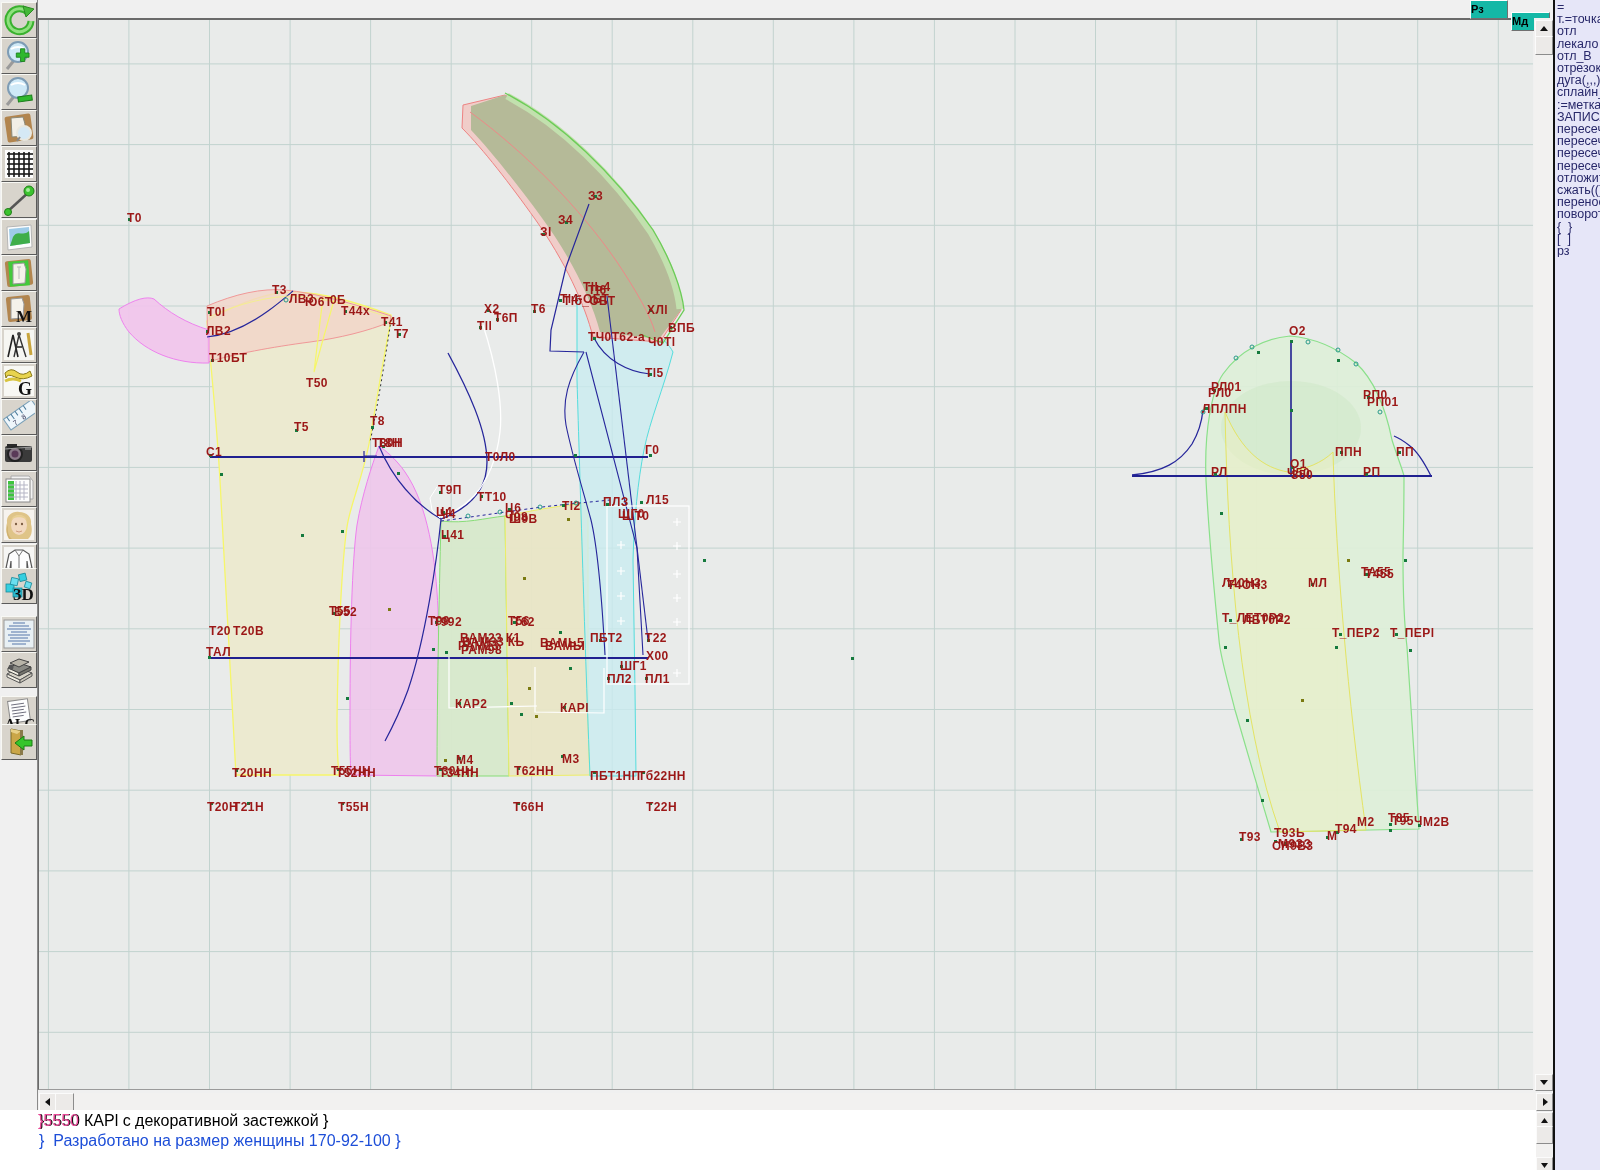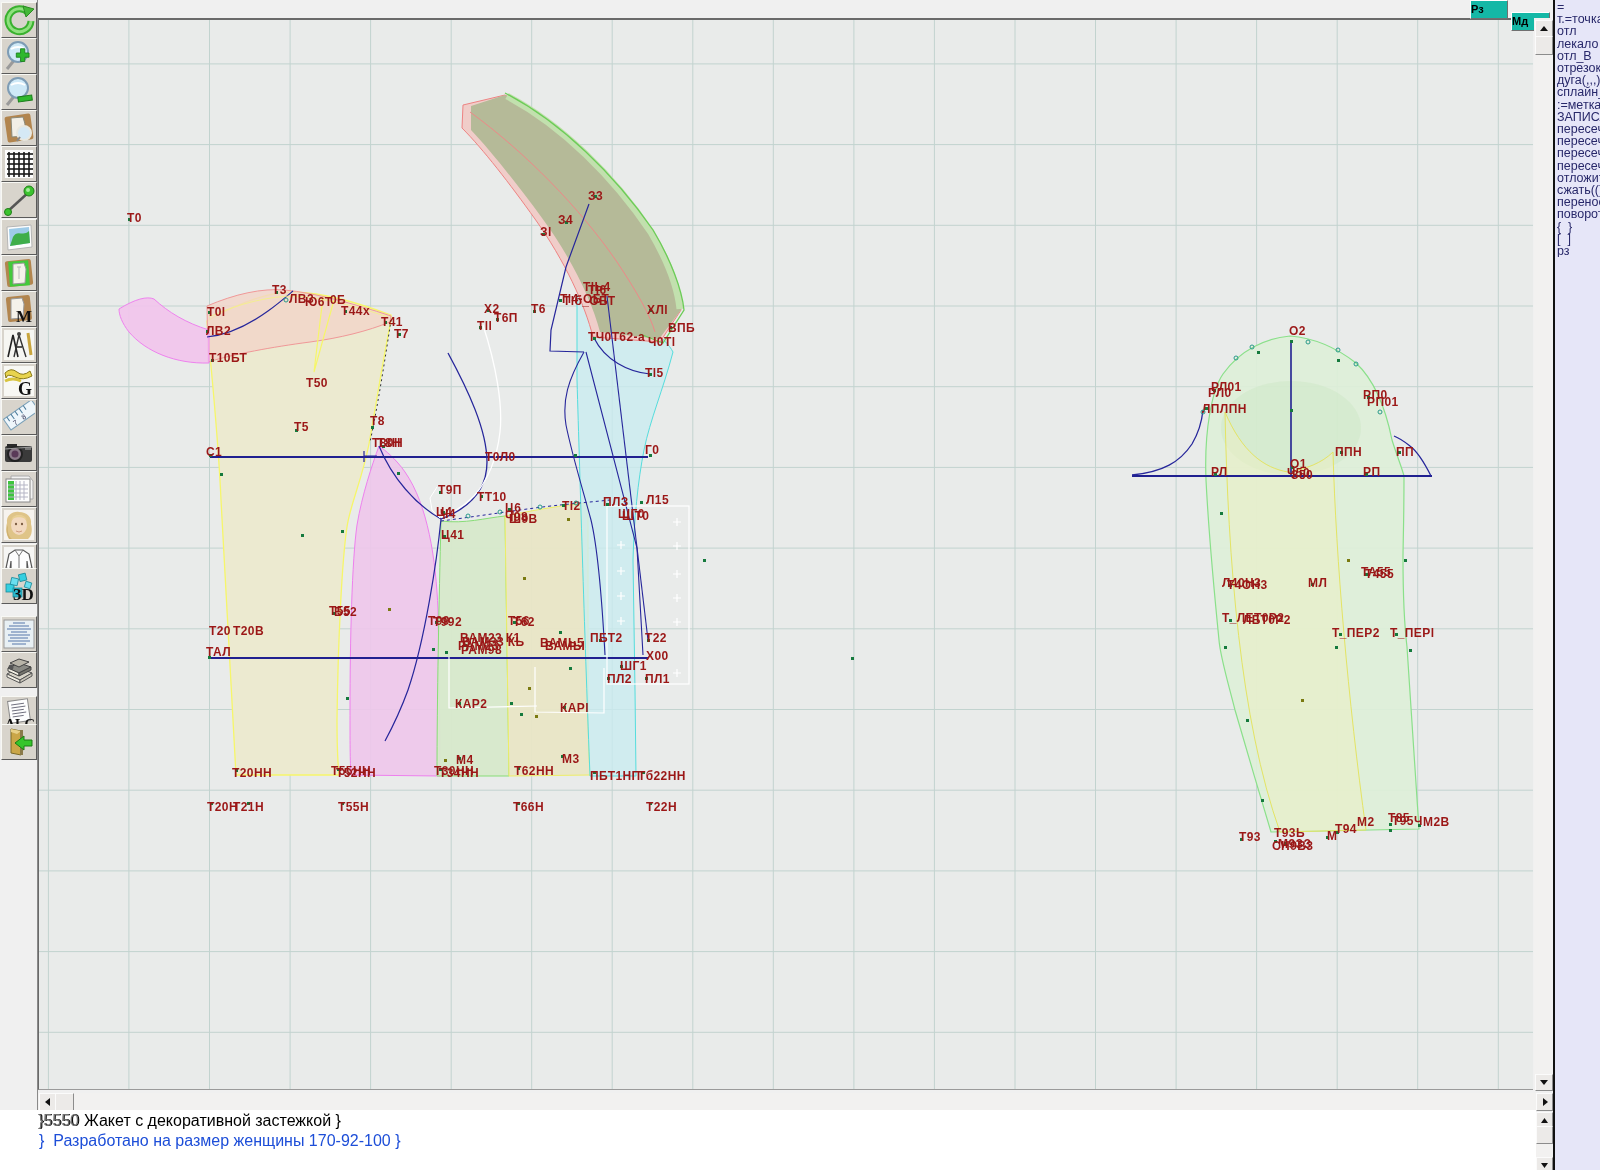--- a/index.html
+++ b/index.html
@@ -511,22 +511,22 @@
       <path d="M10 4 L5 8 L10 12 Z" fill="#111"></path>
     </svg></div>
 
 <div class="sbtn" style="left:55px;top:1093px;width:17px;height:16px;"></div>
 
 <div class="sbtn" style="left:1536px;top:1093px;width:15px;height:16px;"><svg width="15" height="16">
       <path d="M6 4 L11 8 L6 12 Z" fill="#111"></path>
     </svg></div>
 
 <div class="abs" style="left:0;top:1110px;width:1536px;height:60px;background:#ffffff;">
-<div class="abs" style="left:38px;top:2px;font-size:16px;color:#737373;white-space:pre;text-shadow:1px 0 0 #000;">}5550</div>
-<div class="abs" style="left:84px;top:2px;font-size:16px;color:#000;white-space:pre;">Жакет с декоративной застежкой }</div>
+<div class="abs" style="left:38px;top:2px;font-size:16px;color:#ec4899;white-space:pre;text-shadow:1px 0 0 #000;">}5550</div>
+<div class="abs" style="left:84px;top:2px;font-size:16px;color:#000;white-space:pre;">КАРl с декоративной застежкой }</div>
 <div class="abs" style="left:39px;top:22px;font-size:16px;color:#1d4ed8;white-space:pre;">}  Разработано на размер женщины 170-92-100 }</div>
 </div>
 
 <div class="abs" style="left:1536px;top:1112px;width:16px;height:58px;background:#f2f1f0;"></div>
 <div class="sbtn" style="left:1536px;top:1112px;width:15px;height:13px;"><svg width="15" height="13">
       <path d="M7.5 4 L11 9 L4 9 Z" fill="#111"></path>
     </svg></div>
 <div class="sbtn" style="left:1536px;top:1126px;width:15px;height:16px;"></div>
 <div class="sbtn" style="left:1536px;top:1157px;width:15px;height:13px;"><svg width="15" height="13">
       <path d="M7.5 9 L11 4 L4 4 Z" fill="#111"></path>

